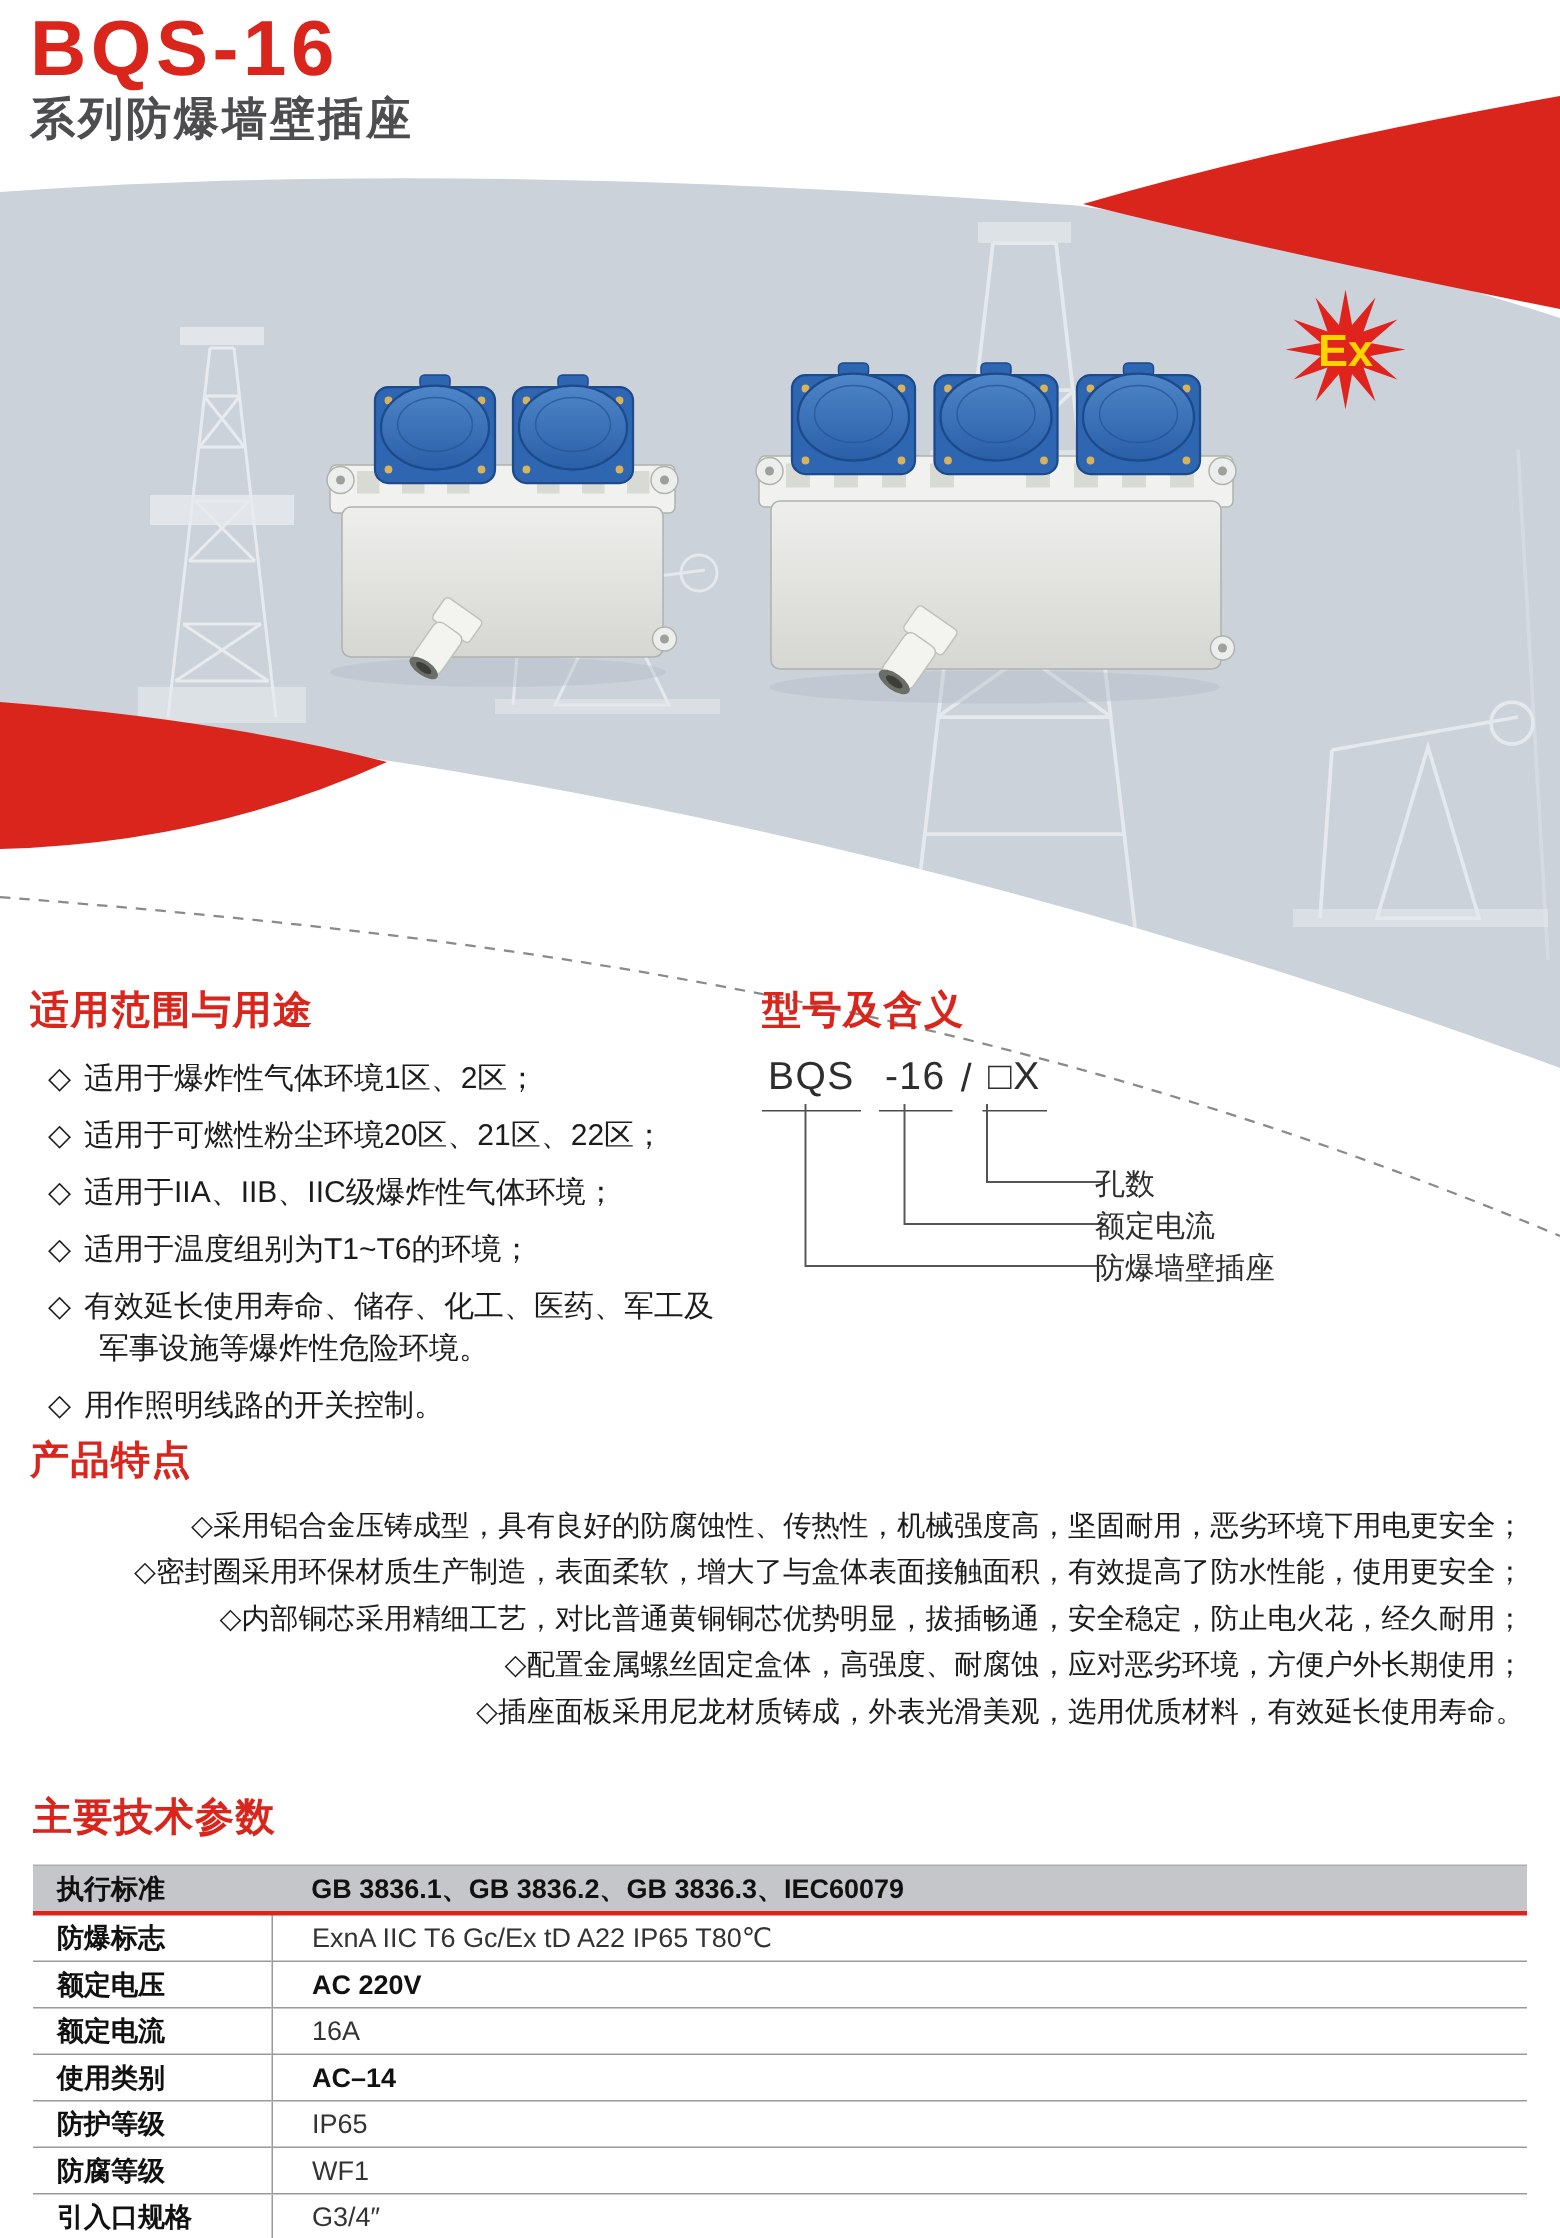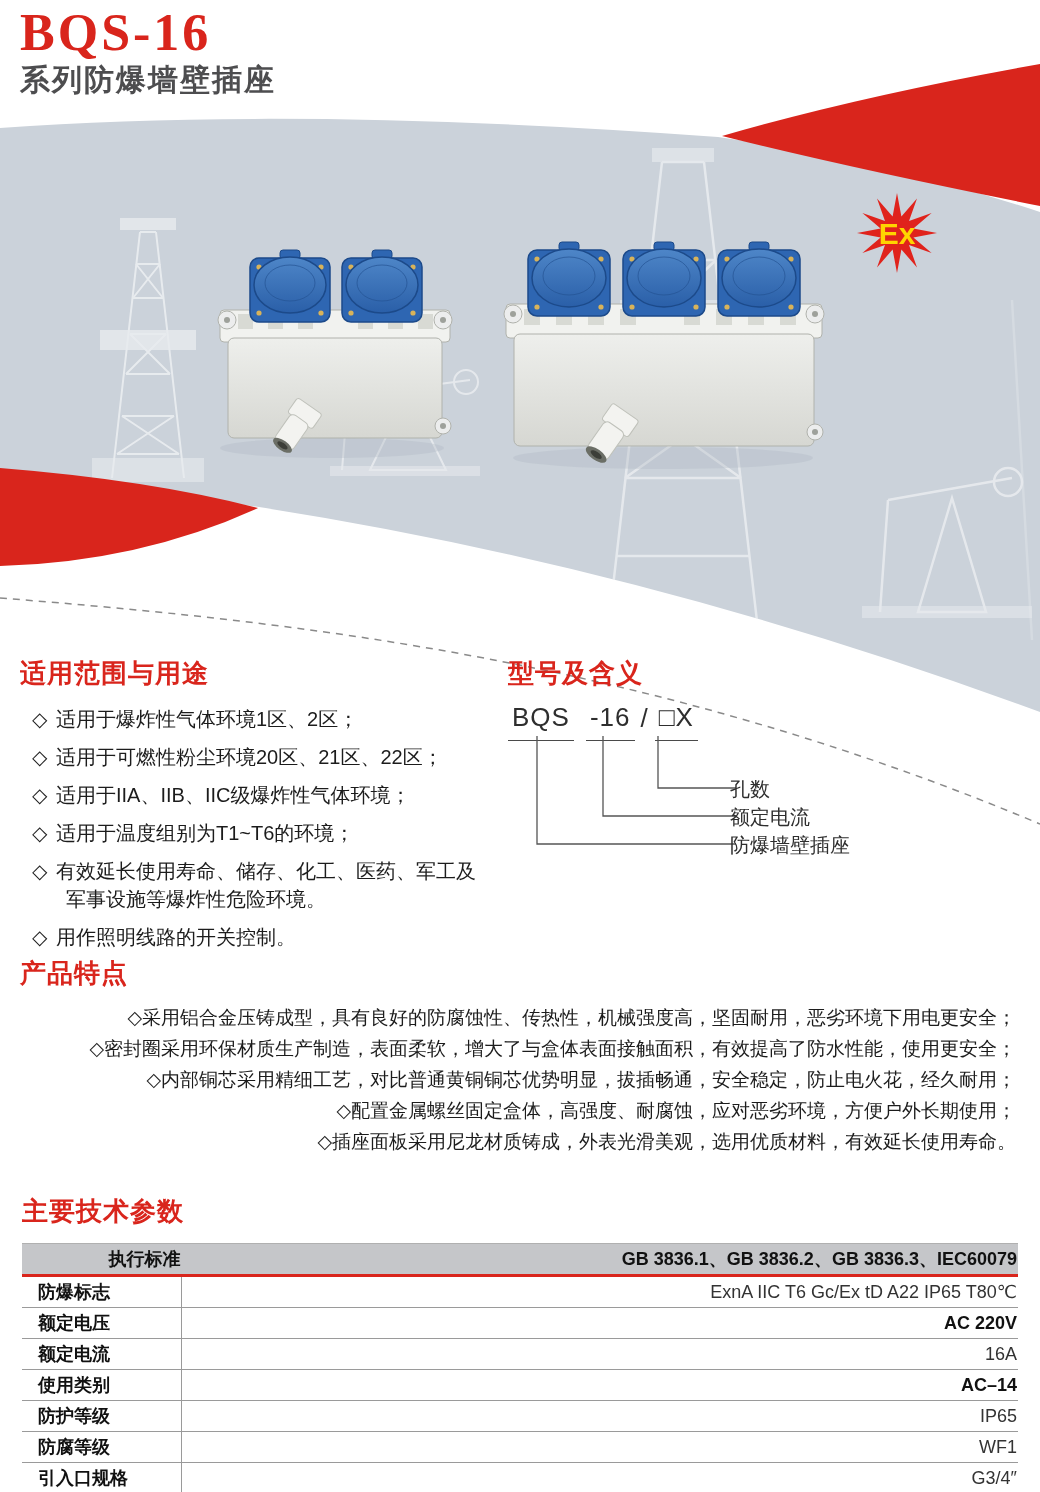--- a/index.html
+++ b/index.html
@@ -2,21 +2,21 @@
 <html><head>
 <meta charset="utf-8">
 <style>
   html,body { margin:0; padding:0; background:#ffffff; }
   .page {
     position:relative; width:1040px; height:1492px; background:#fff;
     overflow:hidden; font-family:"Liberation Sans","DejaVu Sans",sans-serif;
     color:#1f1f1f;
   }
   
-  .header { position:absolute; left:20px; top:6px;font-family:Liberation Serif, serif; }
+  .header { position:absolute; left:20px; top:6px; }
   .title {
     margin:0; font-size:52px; line-height:54px; font-weight:900;
     letter-spacing:3px; color:#d9251c;
   }
   .subtitle {
     margin:2px 0 0 0; font-size:30px; line-height:36px; font-weight:700;
     letter-spacing:2px; color:#4d4d4f;
   }
   
   .hero-svg { position:absolute; left:0; top:0; }
@@ -54,23 +54,23 @@
   }
   
   .specs { position:absolute; left:22px; top:1194px; width:996px; }
   .specs-table { width:996px; border-collapse:collapse; font-size:18px; }
   .specs-table tr { border-bottom:1px solid #9a9a9a; }
   .specs-table td { height:30px; padding-top:0; padding-bottom:0; }
   .specs-table .lbl {
     width:142px; padding-left:16px; font-weight:bold; color:#111;
     border-right:1px solid #9a9a9a;
   }
-  .specs-table .val { padding-left:26px; color:#333;text-align:right; }
+  .specs-table .val { padding-left:26px; color:#333; }
   .specs-table tr.head { background:#c5c6c9; border-top:1px solid #b0b0b0; border-bottom:3px solid #d9251c; }
-  .specs-table tr.head .lbl { border-right:none;text-align:right; }
+  .specs-table tr.head .lbl { border-right:none; }
   .specs-table tr.head .val { font-weight:bold; color:#111; }
   .specs-table .val.strong { font-weight:bold; color:#111; }
 </style>
 </head>
 <body>
 
 <div class="page">
 
   <svg class="hero-svg" width="1040" height="880" viewBox="0 0 1040 880">
     <defs>

